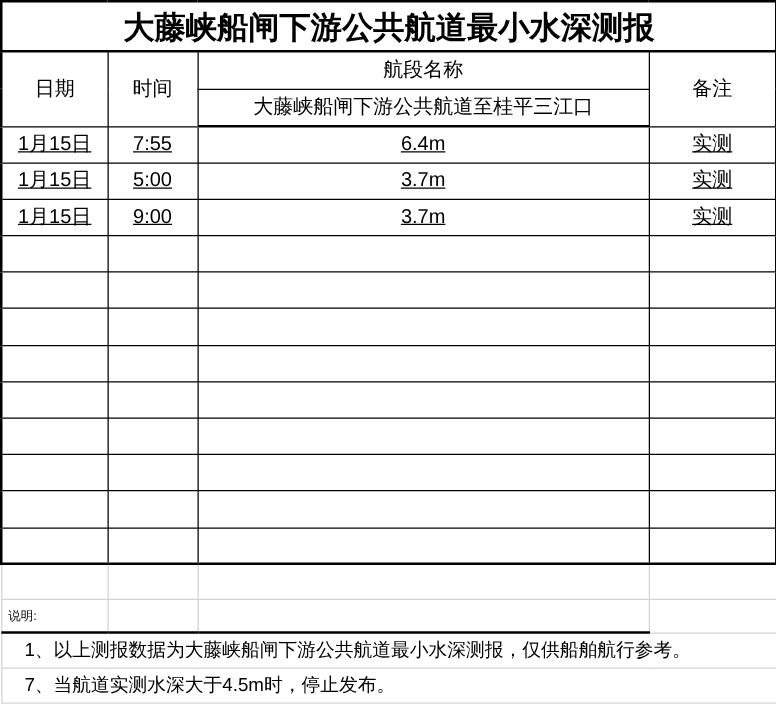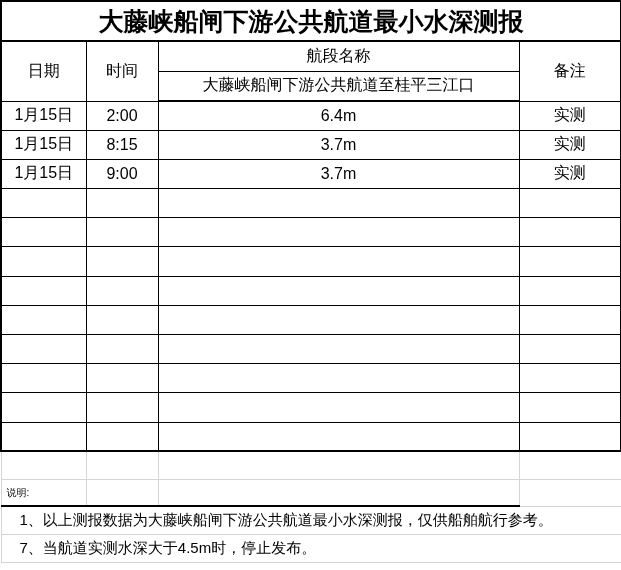--- a/index.html
+++ b/index.html
@@ -34,21 +34,21 @@
   tr.t-edge td { border-top-width: 2px; }
   tr.title-row td {
     font-size: 25px;
     font-weight: bold;
     border-bottom-width: 2px;
   }
   tr.hdr-bottom td { border-bottom-width: 2px; margin-top: 17px; }
   tr.tbl-bottom td { border-bottom-width: 2px; }
   tr.title-row { height: 40px; }
   tr.hdr { height: 30px; }
-  tr.data-row { height: 29.2px; }
+  tr.data-row { height: 29.2px; text-decoration: underline; }
   
   .gry td {
     border: 1px solid #d4d4d4;
   }
   tr.note-label-row td { border-bottom: 2px solid #000000; }
   tr.note-label-row td.remark-col { border-bottom: 1px solid #d4d4d4; }
   tr.gray-empty { height: 28px; }
   tr.note-label-row { height: 27px; }
   tr.note-row { height: 28px; }
   td.left-text {
@@ -84,27 +84,27 @@
       <td rowspan="2">时间</td>
       <td>航段名称</td>
       <td rowspan="2" class="r-edge">备注</td>
     </tr>
     <tr class="blk hdr hdr-bottom">
       <td>大藤峡船闸下游公共航道至桂平三江口</td>
     </tr>
 
     <tr class="blk data-row">
       <td class="l-edge">1月15日</td>
-      <td>2:00</td>
+      <td>7:55</td>
       <td>6.4m</td>
       <td class="r-edge">实测</td>
     </tr>
     <tr class="blk data-row">
       <td class="l-edge">1月15日</td>
-      <td>8:15</td>
+      <td>5:00</td>
       <td>3.7m</td>
       <td class="r-edge">实测</td>
     </tr>
     <tr class="blk data-row">
       <td class="l-edge">1月15日</td>
       <td>9:00</td>
       <td>3.7m</td>
       <td class="r-edge">实测</td>
     </tr>
 

